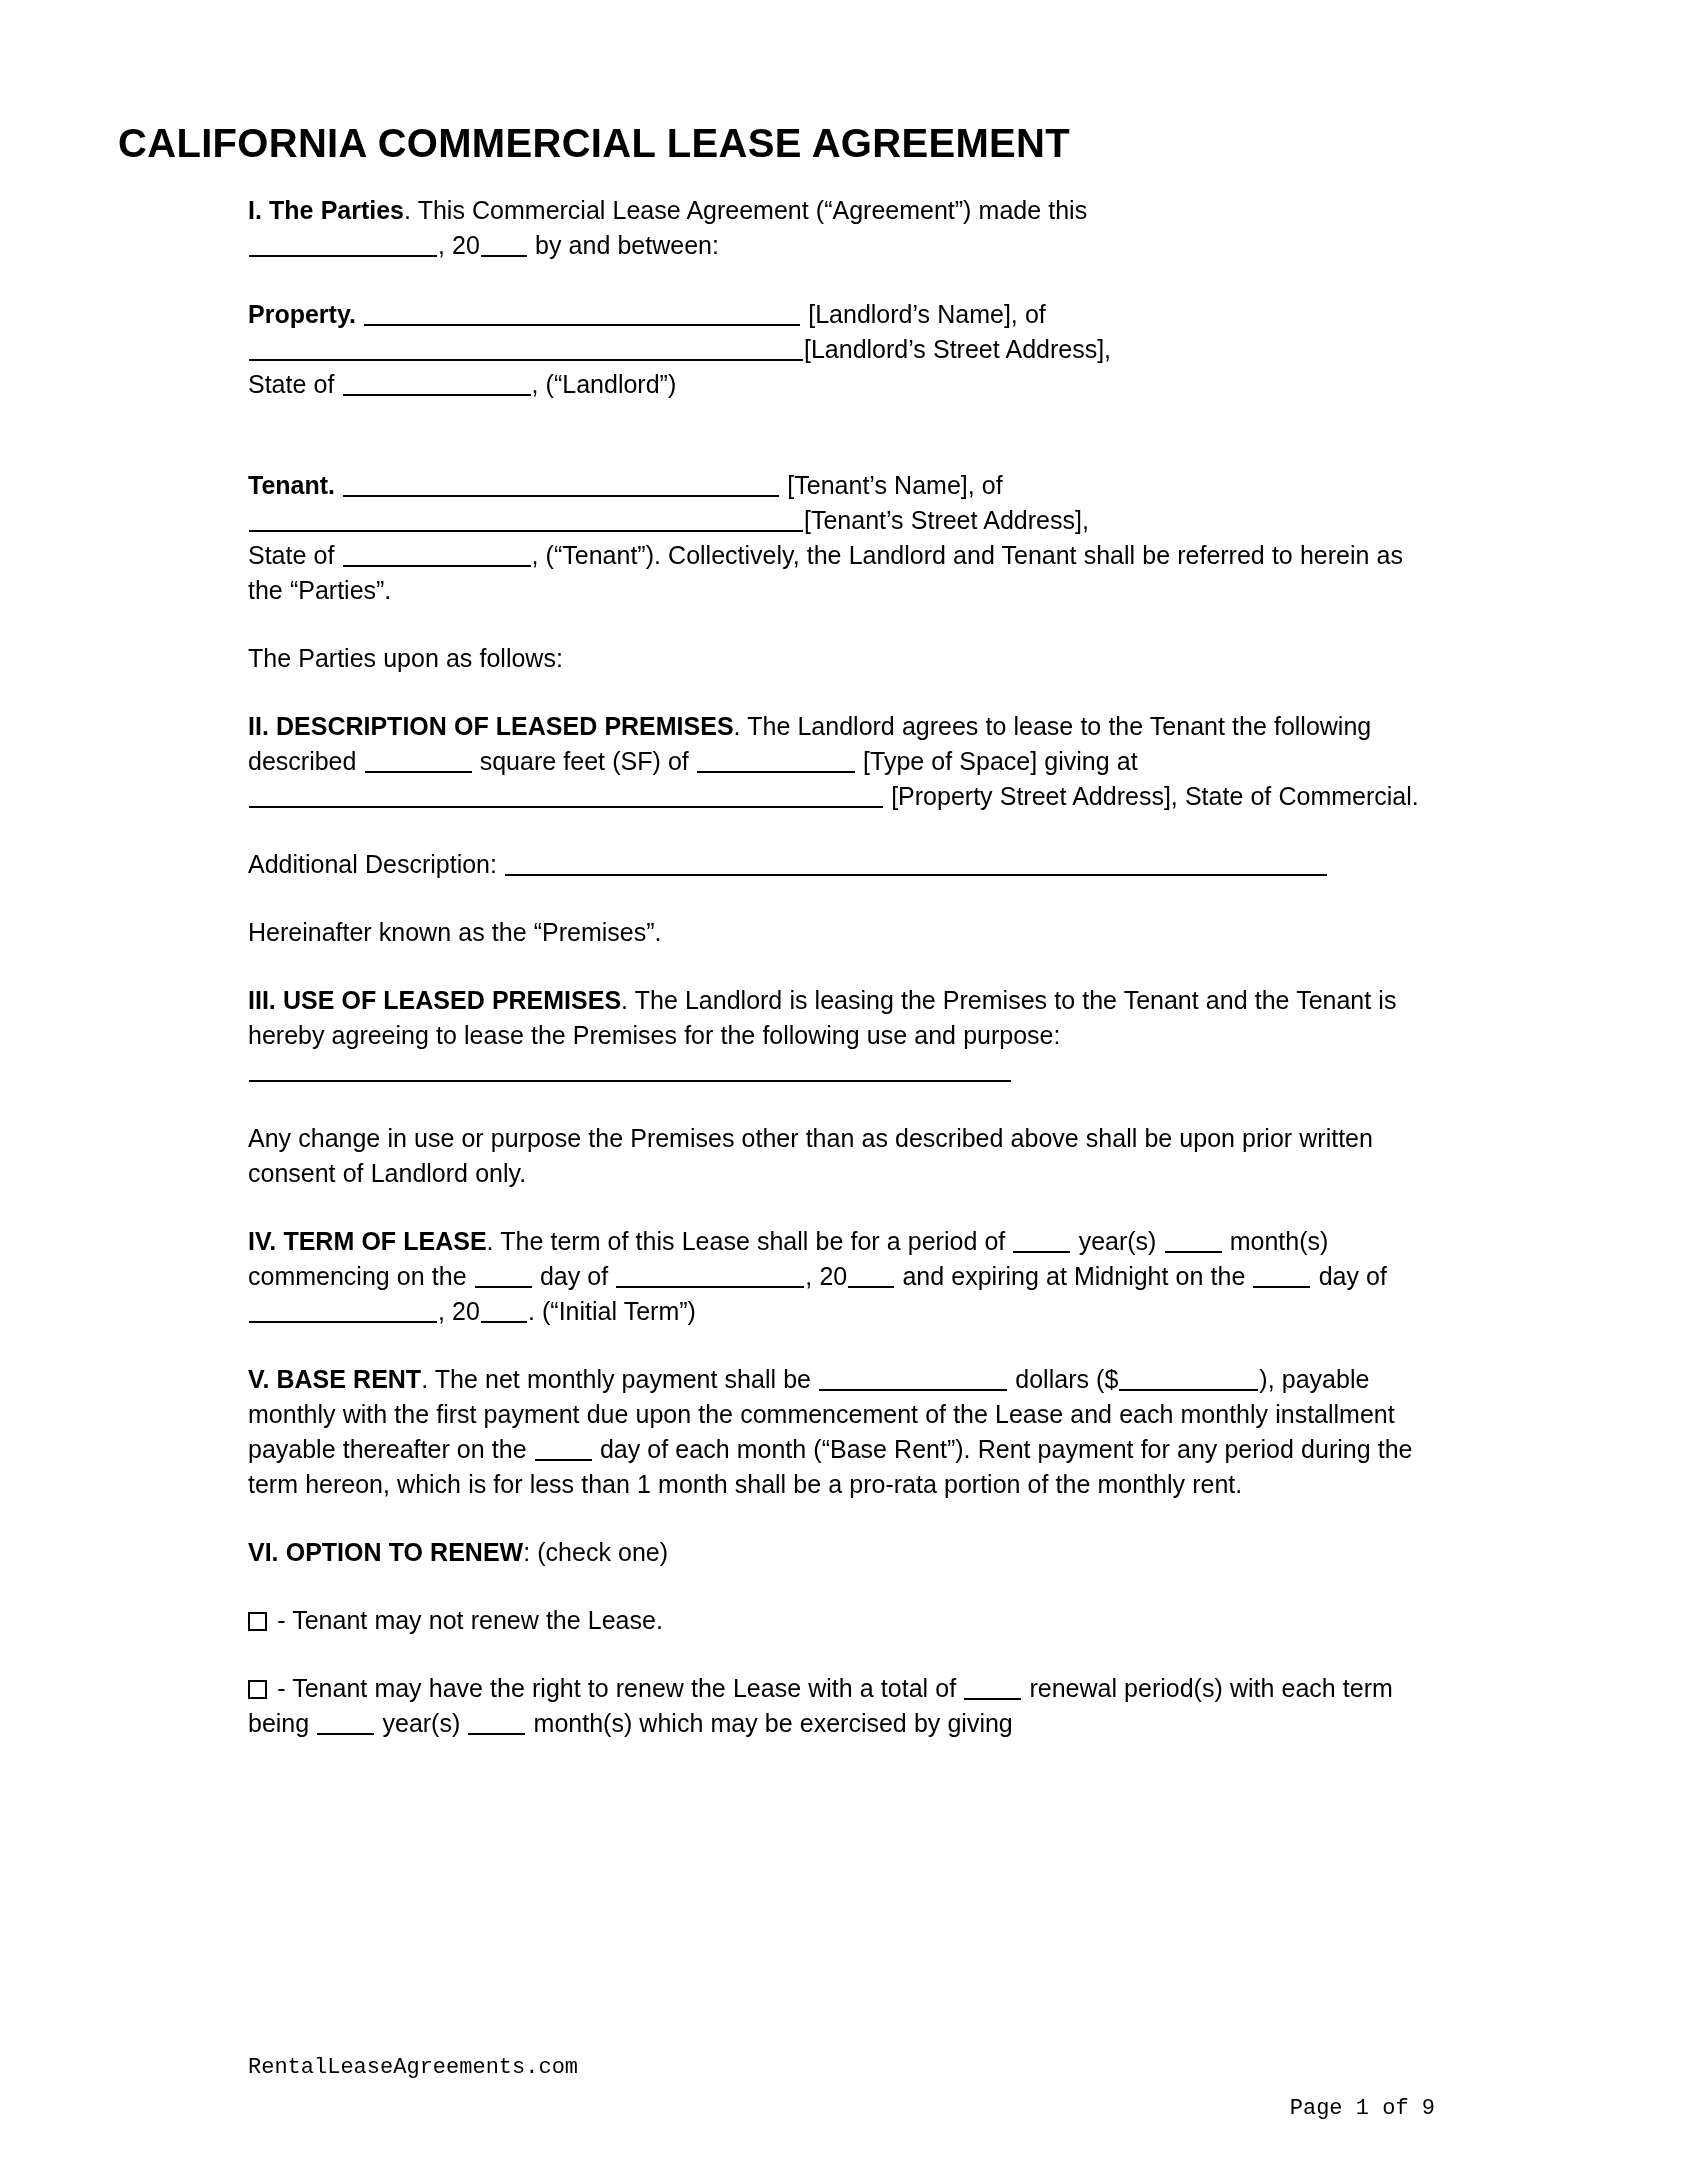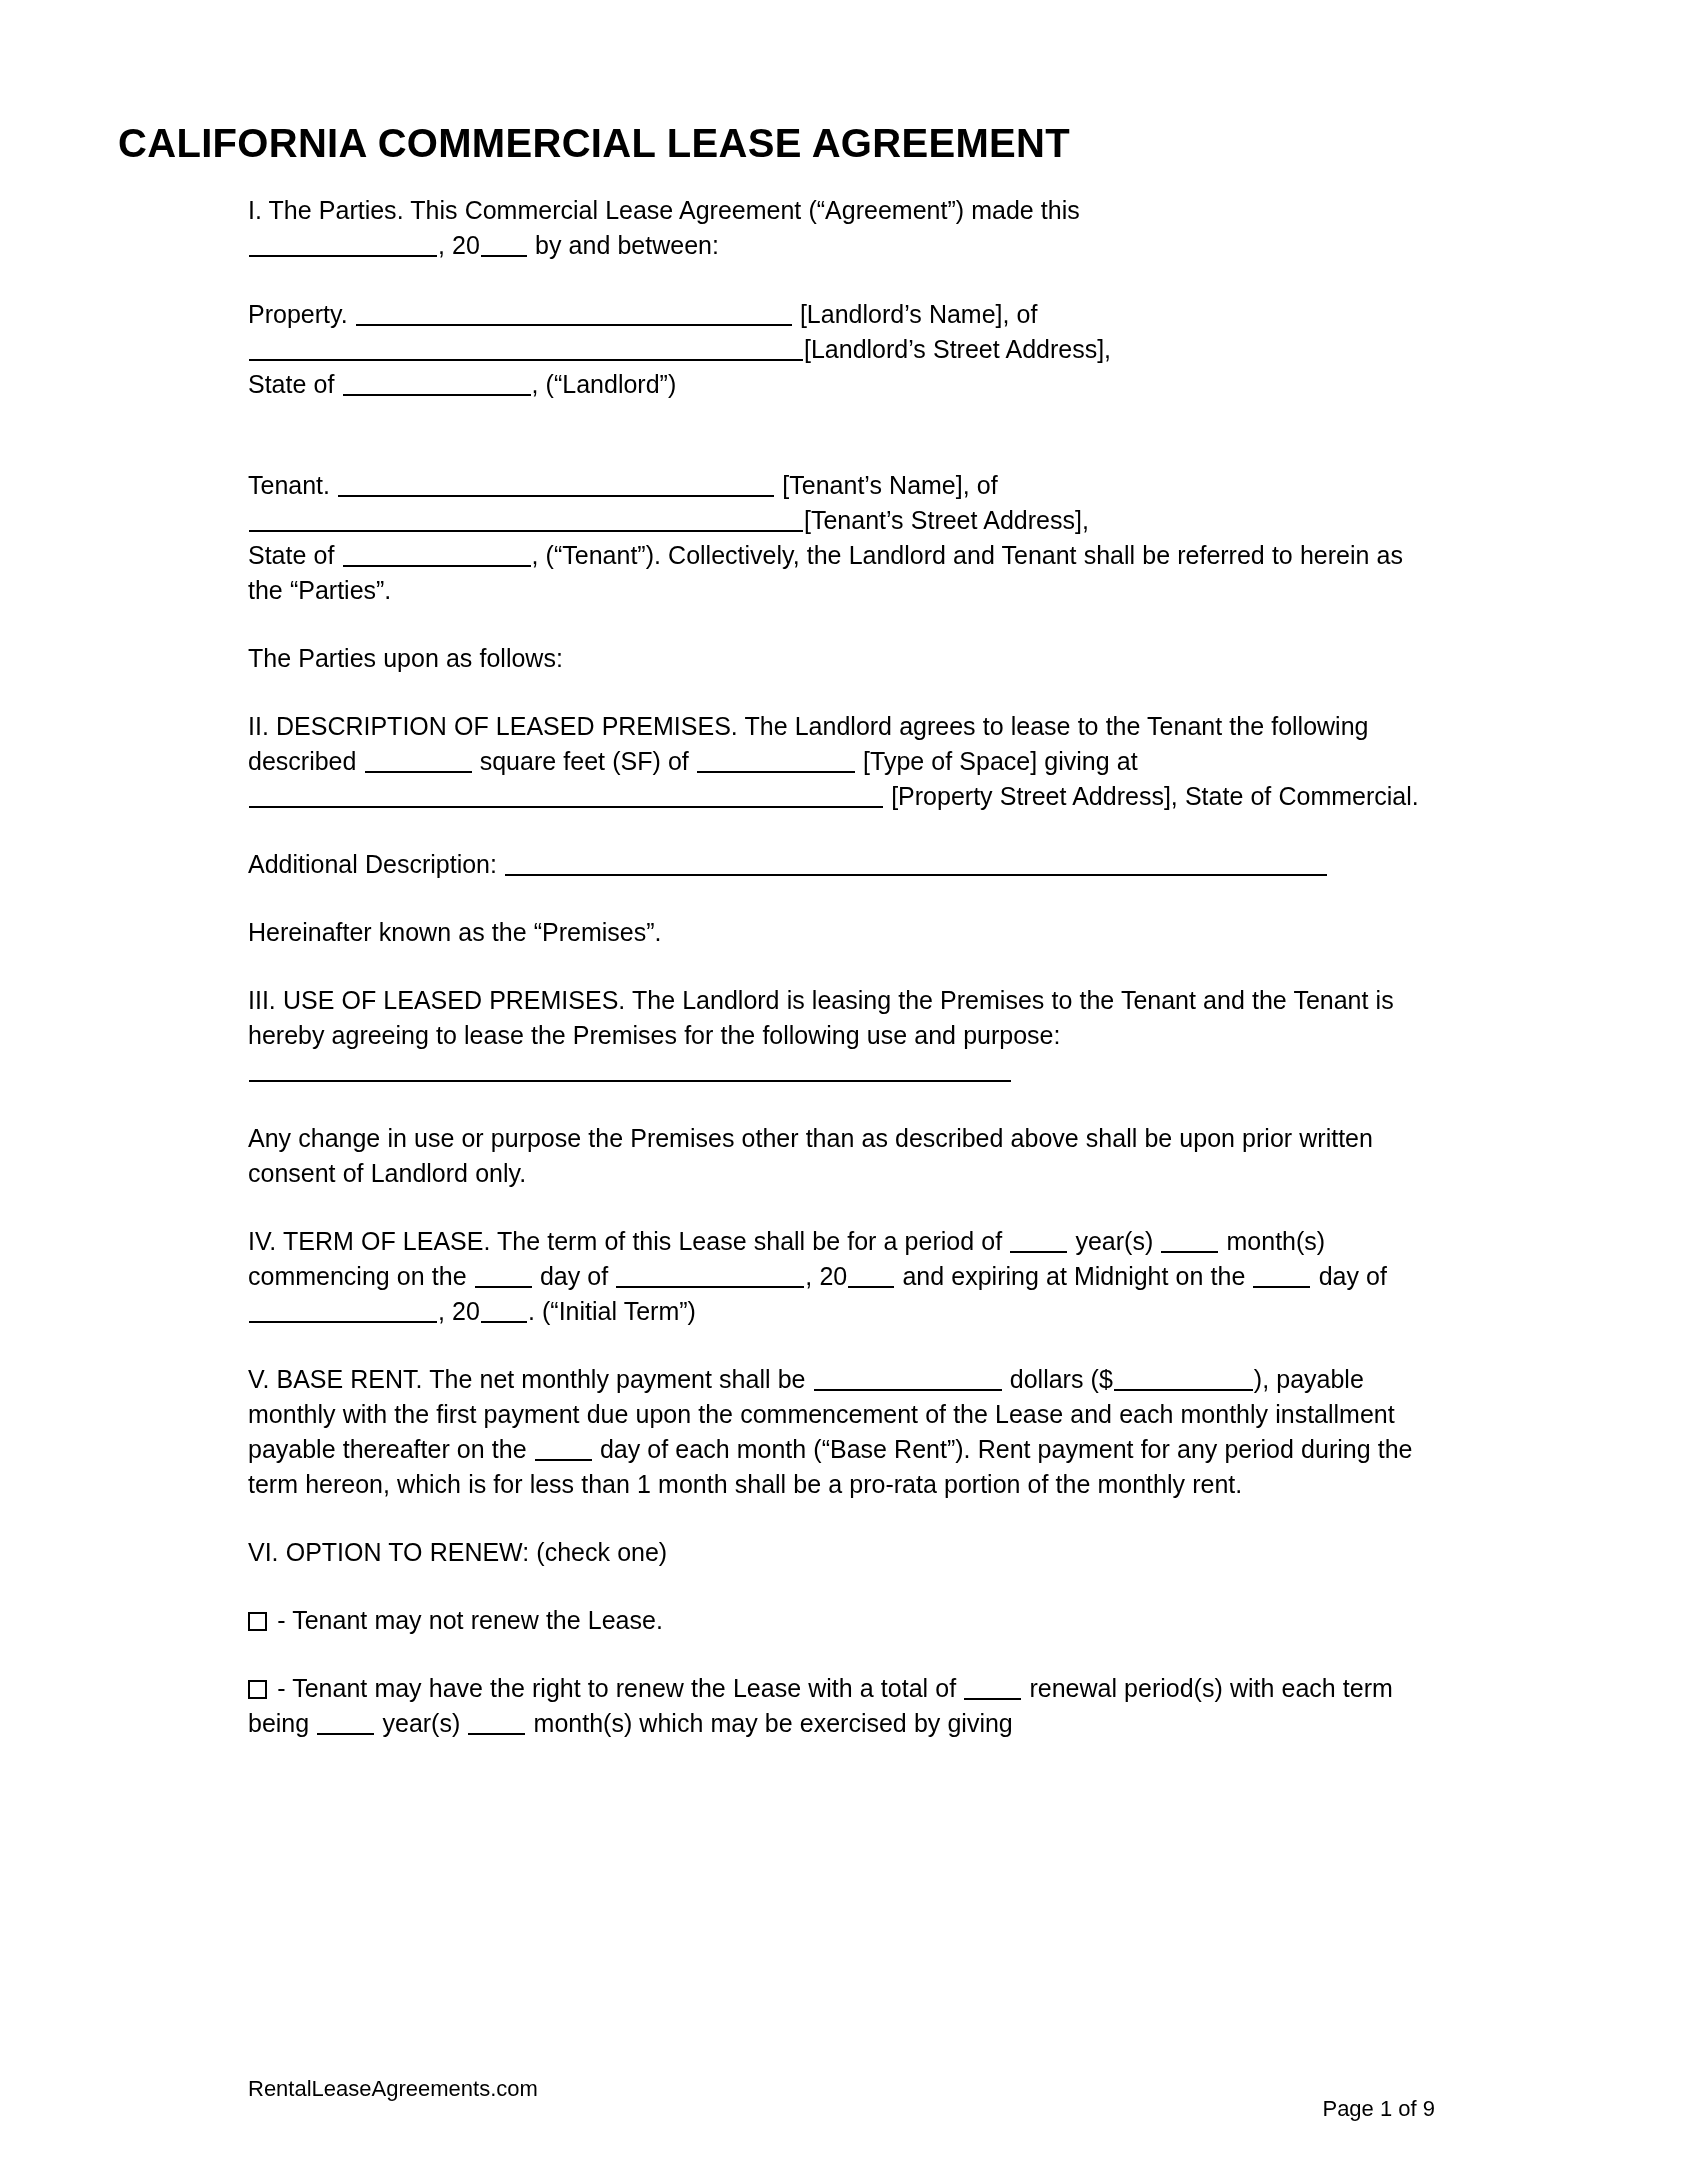--- a/index.html
+++ b/index.html
@@ -38,21 +38,21 @@
   }
   .para {
     font-size: 25px;
     line-height: 35px;
     margin: 0;
     text-align: left;
     word-spacing: 0.2px;
   }
   .gap-lg { height: 34px; }
   .gap-md { height: 33px; }
-  b, strong { font-weight: normal; }
+  b, strong { font-weight: bold; }
 
   
   .blk {
     display: inline-block;
     border-bottom: 2.5px solid #000;
     vertical-align: -3px;
     height: 19px;
     margin: 0 1px;
   }
   .w-xs  { width: 46px; }
@@ -75,23 +75,24 @@
     margin-right: 3px;
   }
 
   .footer {
     position: absolute;
     left: 248px;
     right: 248px;
     top: 2054px;
     display: flex;
     justify-content: space-between;
-    align-items: center;
+    align-items: flex-start;
     font-size: 22px;
     line-height: 28px;
+    font-family: Liberation Mono, monospace;
   }
   .footer-right { text-align: right; margin-top: 41px; }
 </style>
 </head>
 <body>
 
 <div class="page">
 
   <div class="doc-title">CALIFORNIA COMMERCIAL LEASE AGREEMENT</div>
 

